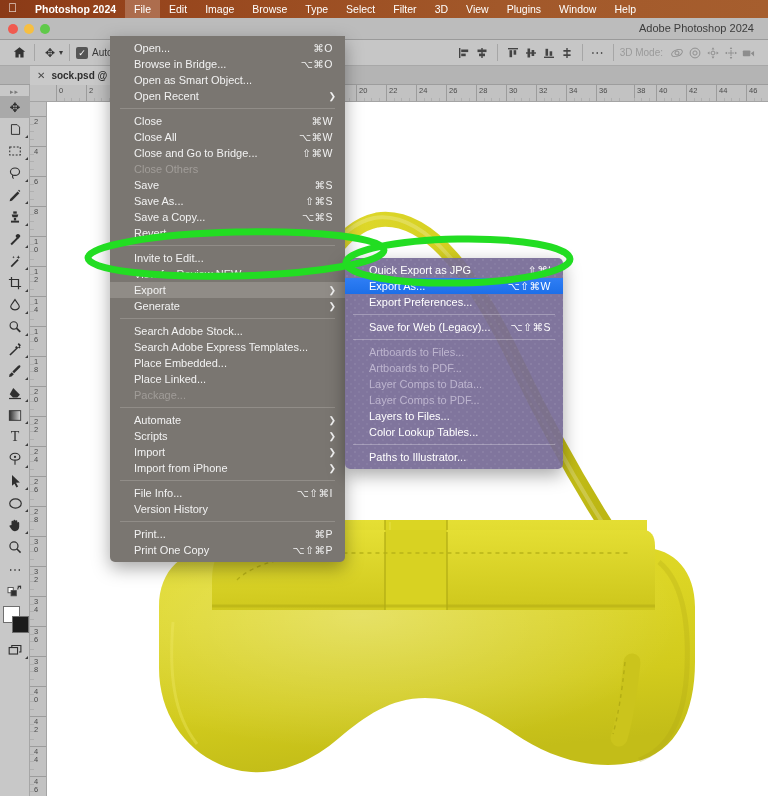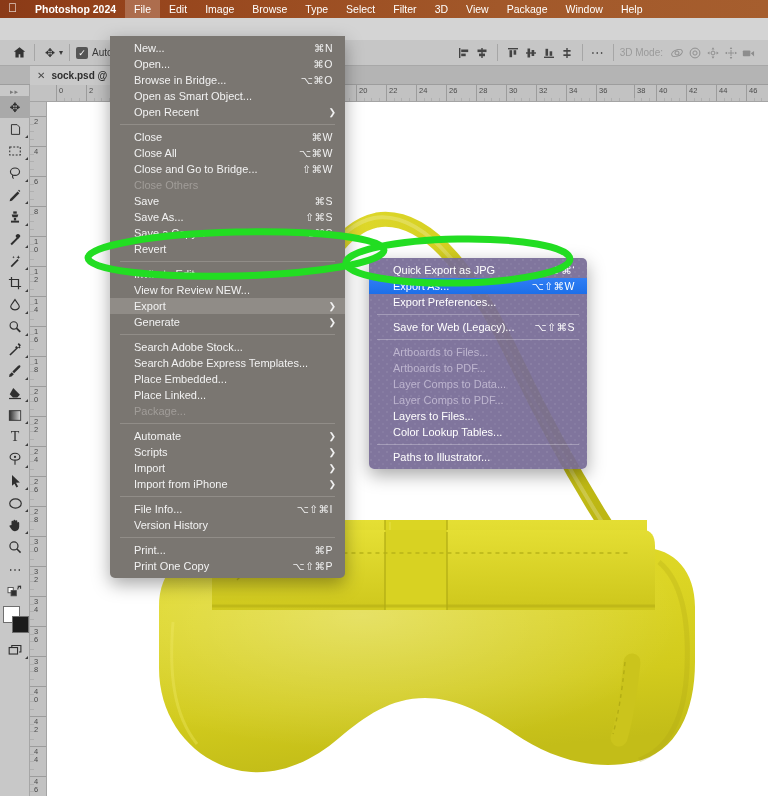--- a/index.html
+++ b/index.html
@@ -93,21 +93,21 @@
     background:#7a7671; border-radius:0 0 5px 5px;
     box-shadow:0 6px 18px rgba(0,0,0,0.35); padding:4px 0 4px 0; z-index:40;
     font-size:11px; color:#f2f2f2; }
   #export-menu{ position:absolute; left:345px; top:240px; width:218px;
     background:rgba(118,106,150,0.93); border-radius:5px;
     box-shadow:0 6px 18px rgba(0,0,0,0.35); padding:4px 0; z-index:45;
     font-size:11px; color:#ffffff;
     background-image:
       radial-gradient(circle at 2px 2px, rgba(255,255,255,0.07) 1px, transparent 1.4px),
       radial-gradient(circle at 6px 6px, rgba(255,255,255,0.05) 1px, transparent 1.4px);
-    background-size:8px 8px, 8px 8px;margin-left:24px; }
+    background-size:8px 8px, 8px 8px; }
   .mi{ position:relative; height:16px; line-height:16px; display:flex; align-items:center;
      padding:0 12px 0 24px; white-space:nowrap; }
   .mi .label{ flex:1 1 auto; }
   .mi .key{ flex:0 0 auto; margin-left:18px; font-size:10.5px; letter-spacing:0.5px; }
   .mi .arrow{ position:absolute; right:9px; top:0; line-height:16px; font-size:9px;}
   .mi.dis{ color:#a19d99; }
   #export-menu .mi.dis{ color:#bdb5cf; }
   .mi.hl{ background:#908c87; }
   .mi.hl-blue{ background:linear-gradient(180deg,#2f7ef5,#1d6fe8); color:#fff; }
   .msep{ height:1px; background:#918d88; margin:4px 10px; }
@@ -125,27 +125,35 @@
   <span class="app-name">Photoshop 2024</span>
   <span class="mb-item active">File</span>
   <span class="mb-item">Edit</span>
   <span class="mb-item">Image</span>
   <span class="mb-item">Browse</span>
   <span class="mb-item">Type</span>
   <span class="mb-item">Select</span>
   <span class="mb-item">Filter</span>
   <span class="mb-item">3D</span>
   <span class="mb-item">View</span>
-  <span class="mb-item">Package</span>
+  <span class="mb-item">Plugins</span>
   <span class="mb-item">Window</span>
   <span class="mb-item">Help</span>
 </div>
 
 <div id="ps-window">
 
+  <div id="ps-titlebar">
+    <div id="traffic">
+      <i class="r"></i>
+      <i class="y"></i>
+      <i class="g"></i>
+    </div>
+    <div id="ps-title">Adobe Photoshop 2024</div>
+  </div>
 
   <div id="optionsbar">
     <div class="ob-ico" style="margin-left:10px;">
       <svg width="13" height="13" viewBox="0 0 16 16">
           <path d="M8 1.5 1 7.2h2v7h4v-4h2v4h4v-7h2z" fill="#333"></path>
         </svg>
     </div>
     <div class="ob-sep"></div>
     <div class="ob-ico">✥</div>
     <span class="ob-caret">▾</span>
@@ -756,24 +764,20 @@
       <path d="M190 478 C 208 460, 246 452, 300 451 L 584 451" fill="none" stroke="#b5af16" stroke-width="1.3" stroke-dasharray="4 4" opacity="0.9"></path>
       <path d="M165 504 L 608 504" stroke="#b2ac14" stroke-width="3" opacity="0.55"></path>
 
       <path d="M585 560 C 582 590, 578 616, 572 636" fill="none" stroke="#cbc41c" stroke-width="17" stroke-linecap="round"></path>
       <path d="M578 560 C 575 590, 571 614, 566 632" fill="none" stroke="#b3ad14" stroke-width="1.4" stroke-dasharray="4 4"></path>
     </svg>
   </div>
 
   <div id="file-menu">
       <div class="mi">
-        <span class="label">New...</span>
-        <span class="key">⌘N</span>
-      </div>
-      <div class="mi">
         <span class="label">Open...</span>
         <span class="key">⌘O</span>
       </div>
       <div class="mi">
         <span class="label">Browse in Bridge...</span>
         <span class="key">⌥⌘O</span>
       </div>
       <div class="mi">
         <span class="label">Open as Smart Object...</span>
       </div>

